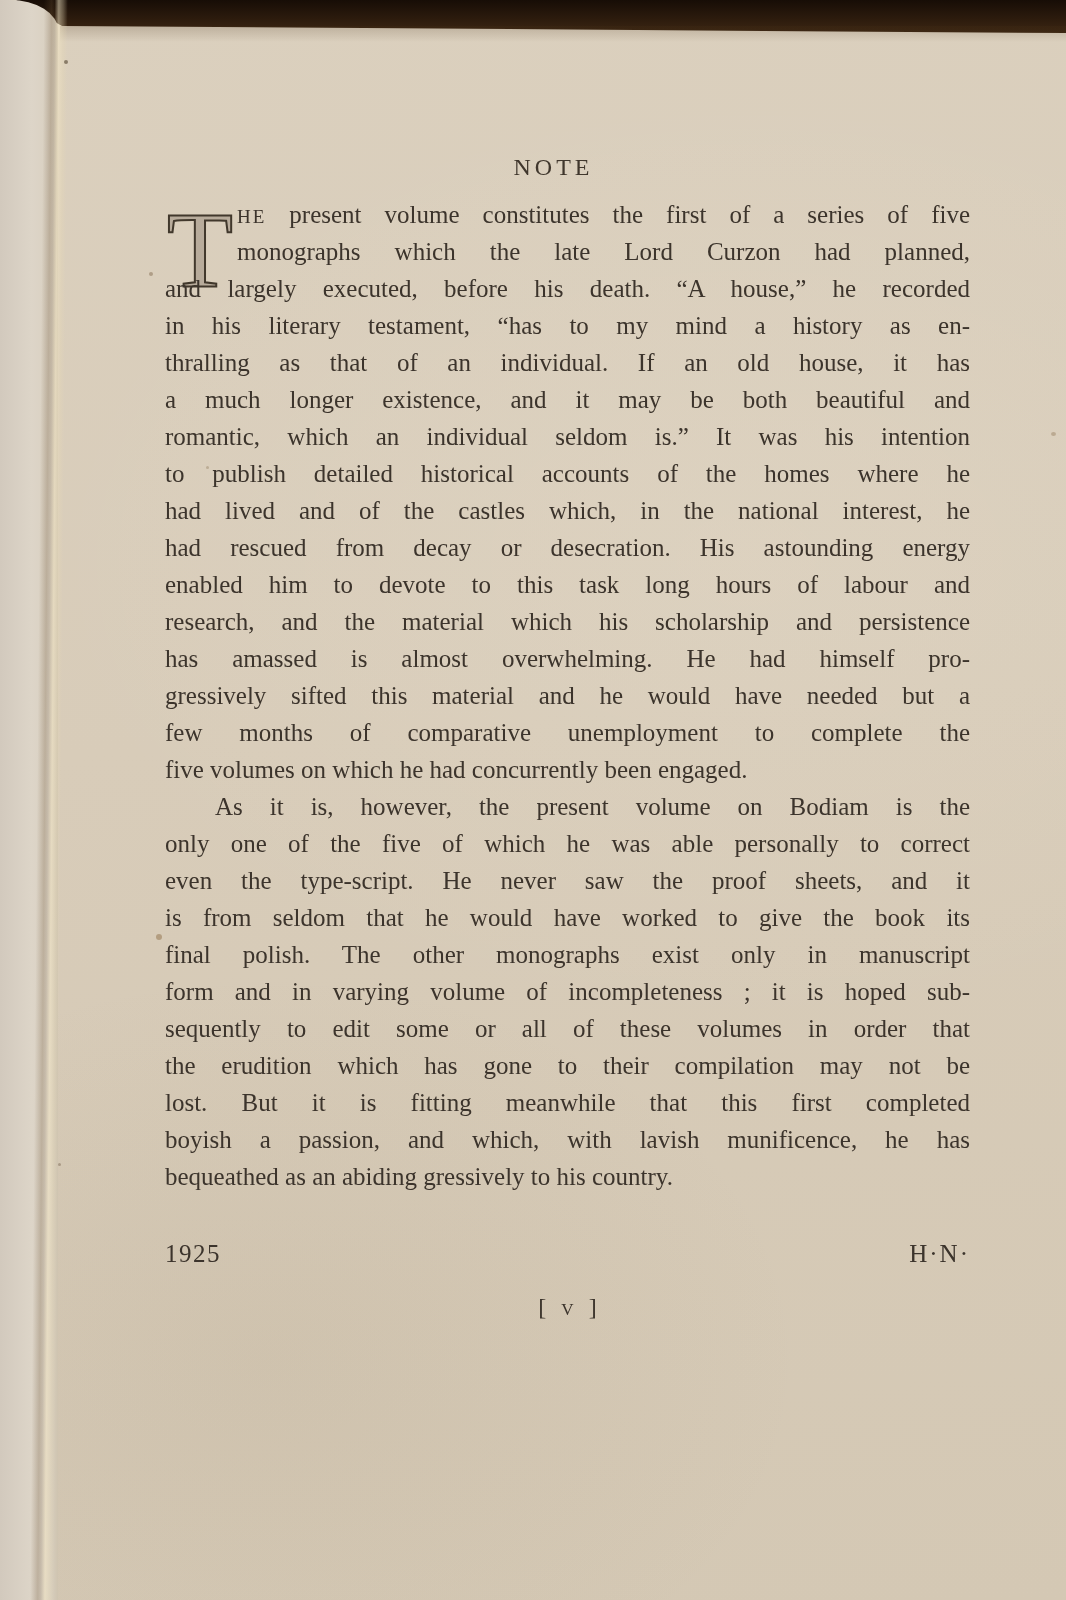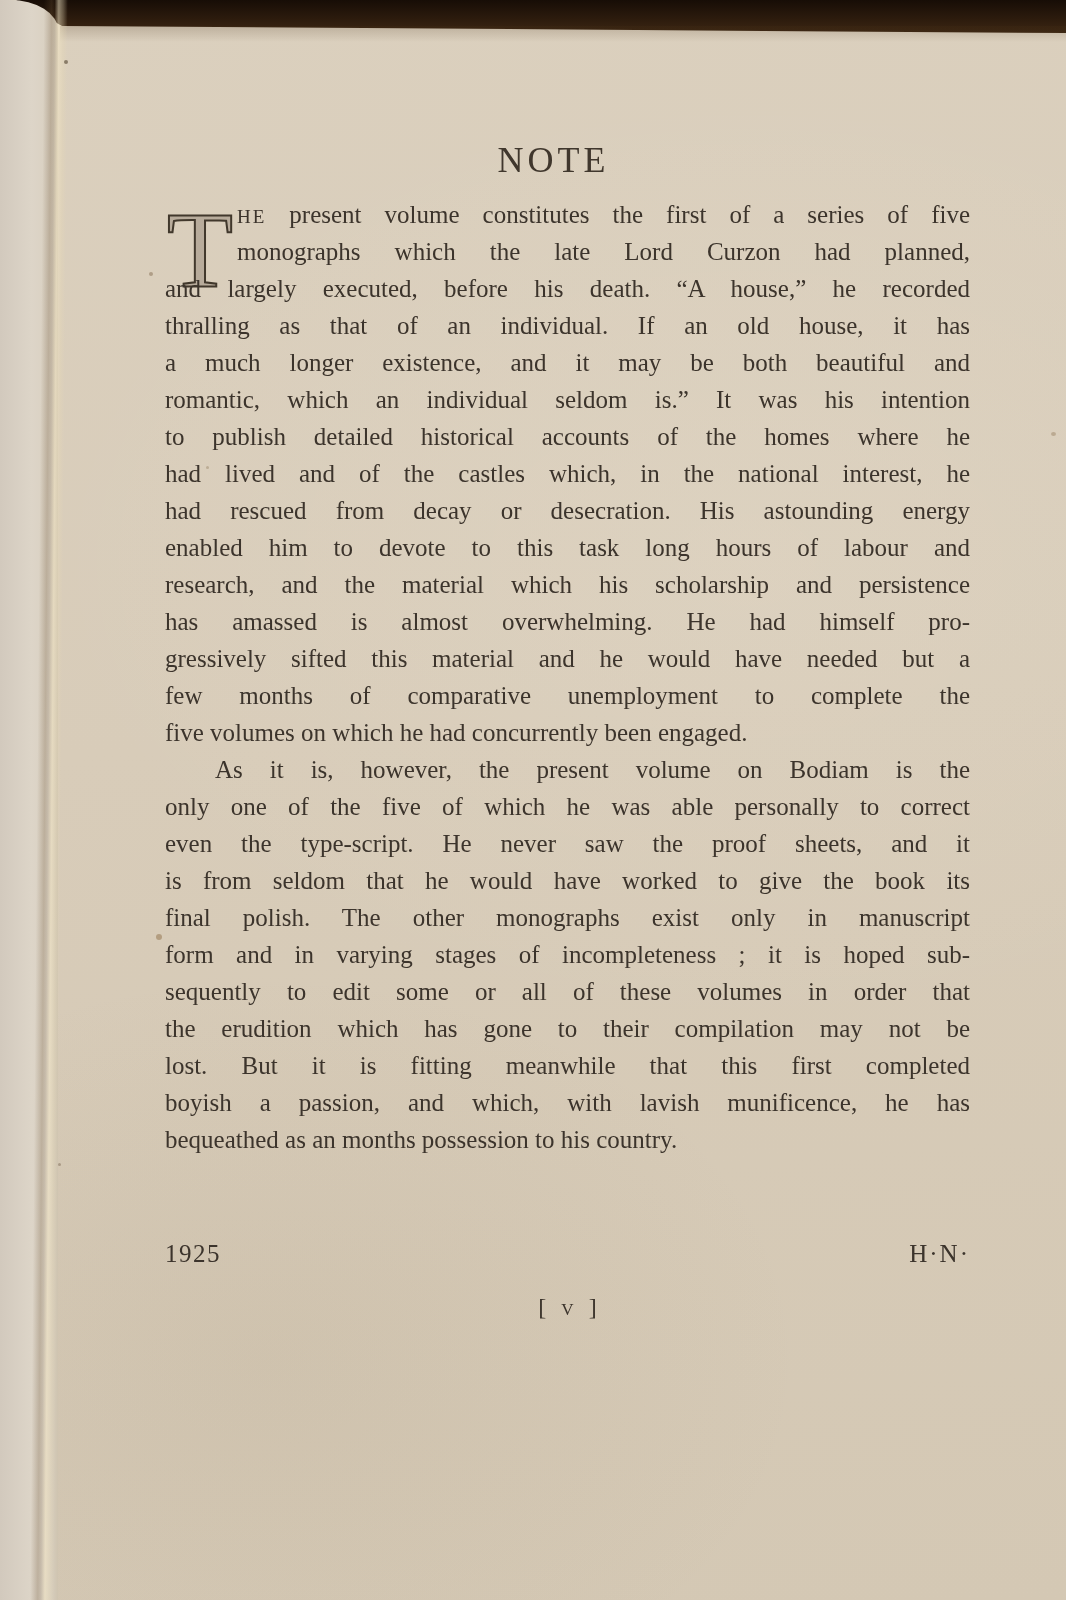--- a/index.html
+++ b/index.html
@@ -43,22 +43,22 @@
   .speck{position:absolute;border-radius:50%;}
   .s1{left:64px;top:60px;width:4px;height:4px;background:rgba(70,55,35,0.55);}
   .s2{left:149px;top:272px;width:4px;height:4px;background:rgba(110,85,55,0.40);}
   .s3{left:156px;top:934px;width:6px;height:6px;background:rgba(135,102,60,0.45);}
   .s4{left:1051px;top:432px;width:5px;height:4px;background:rgba(130,100,65,0.35);}
   .s5{left:58px;top:1163px;width:3px;height:3px;background:rgba(90,70,45,0.35);}
   .s6{left:206px;top:466px;width:3px;height:3px;background:rgba(120,95,60,0.30);}
 
   .content{position:absolute;left:165px;top:0;width:805px;color:#3b332b;}
   .title{
-    position:absolute;top:139px;left:-14px;width:100%;margin:0;
-    text-align:center;font-size:36px;font-weight:normal;
+    position:absolute;top:154px;left:-14px;width:100%;margin:0;
+    text-align:center;font-size:24px;font-weight:normal;
     letter-spacing:4px;color:#40372d;
   }
   .bodytext{
     position:absolute;top:196px;left:0;width:100%;
     font-size:25px;line-height:37px;
     text-align:justify;color:#3c342c;
   }
   .tline{height:37px;text-align:justify;text-align-last:justify;}
   .tline.last{text-align-last:left;}
   .tline.indent{text-indent:50px;}
@@ -100,20 +100,21 @@
 
   <div class="content">
     <h1 class="title">NOTE</h1>
 
     <div class="bodytext">
       <div>
         <div class="tline"><span class="dropcap">T</span><span class="sc">HE</span><span> present volume constitutes the first of a series of five</span></div>
         <div class="tline"><span>monographs which the late Lord Curzon had planned,</span></div>
         <div>
             <div class="tline">and largely executed, before his death. “A house,” he recorded</div>
+            <div class="tline">in his literary testament, “has to my mind a history as en-</div>
             <div class="tline">thralling as that of an individual. If an old house, it has</div>
             <div class="tline">a much longer existence, and it may be both beautiful and</div>
             <div class="tline">romantic, which an individual seldom is.” It was his intention</div>
             <div class="tline">to publish detailed historical accounts of the homes where he</div>
             <div class="tline">had lived and of the castles which, in the national interest, he</div>
             <div class="tline">had rescued from decay or desecration. His astounding energy</div>
             <div class="tline">enabled him to devote to this task long hours of labour and</div>
             <div class="tline">research, and the material which his scholarship and persistence</div>
             <div class="tline">has amassed is almost overwhelming. He had himself pro-</div>
             <div class="tline">gressively sifted this material and he would have needed but a</div>
@@ -121,26 +122,26 @@
             <div class="tline last">five volumes on which he had concurrently been engaged.</div>
           </div>
       </div>
       <div>
         <div>
             <div class="tline indent">As it is, however, the present volume on Bodiam is the</div>
             <div class="tline">only one of the five of which he was able personally to correct</div>
             <div class="tline">even the type-script. He never saw the proof sheets, and it</div>
             <div class="tline">is from seldom that he would have worked to give the book its</div>
             <div class="tline">final polish. The other monographs exist only in manuscript</div>
-            <div class="tline">form and in varying stages of incompleteness ; it is hoped sub-</div>
+            <div class="tline">form and in varying volume of incompleteness ; it is hoped sub-</div>
             <div class="tline">sequently to edit some or all of these volumes in order that</div>
             <div class="tline">the erudition which has gone to their compilation may not be</div>
             <div class="tline">lost. But it is fitting meanwhile that this first completed</div>
             <div class="tline">boyish a passion, and which, with lavish munificence, he has</div>
-            <div class="tline last">bequeathed as an months possession to his country.</div>
+            <div class="tline last">bequeathed as an abiding gressively to his country.</div>
           </div>
       </div>
     </div>
 
     <div class="footline">
       <span class="year">1925</span>
       <span class="initials">H·N·</span>
     </div>
 
     <div class="folio">[ v ]</div>

